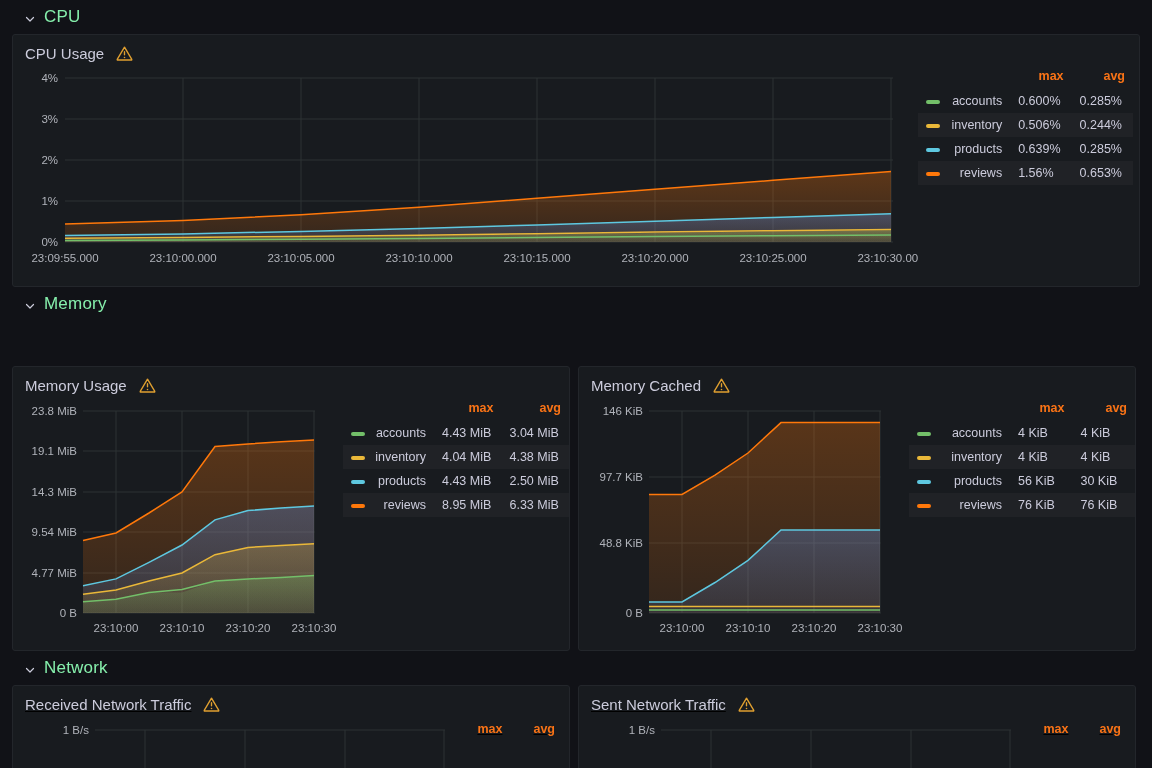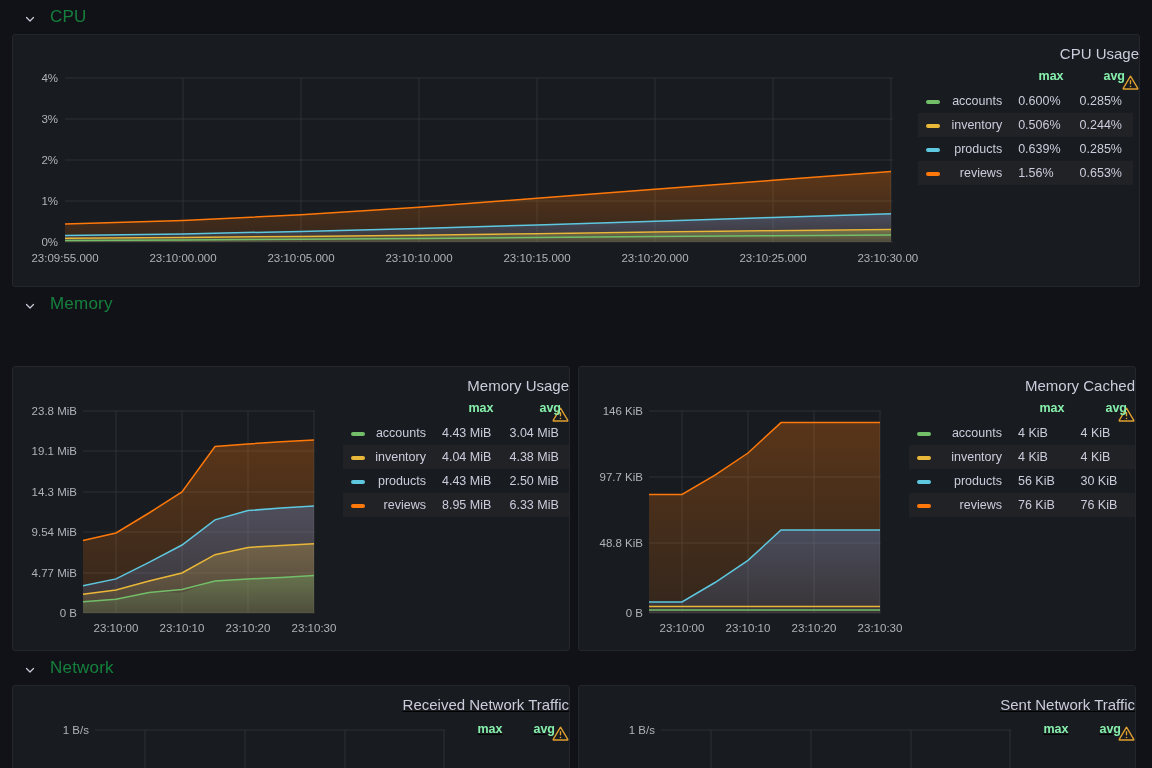--- a/index.html
+++ b/index.html
@@ -15,51 +15,51 @@
   .section-row {
     display: flex; align-items: center;
     height: 34px; padding-left: 12px; gap: 8px;
   }
   .chevron {
     width: 12px; height: 12px; display: block;
     position: relative; top: 2px;
   }
   .chevron svg { display: block; }
   .section-title {
-    color: #15803d; font-size: 17px; letter-spacing: .2px; margin-left: 6px;
+    color: #86efac; font-size: 17px; letter-spacing: .2px;
   }
 
   
   .panel {
     background: #181b1f;
     border: 1px solid #23262b;
     border-radius: 3px;
     position: relative;
   }
   .panel-header {
-    display: flex; align-items: flex-end; gap: 12px;
-    padding: 10px 0 2px 12px; height: 32px; flex-direction: column;
+    display: flex; align-items: flex-start; gap: 12px;
+    padding: 10px 0 2px 12px; height: 32px;
   }
   .panel-title { color: #ccccdc; font-size: 15px; }
   .warn-icon { display: block; width: 17px; height: 17px; }
 
   .panel-body { display: flex; width: 100%; }
 
   
   .plot-wrap { position: relative; flex: 0 0 auto; }
   .plot-svg { display: block; }
 
   
   .axtext { fill: #b0b3ba; font-family: "Liberation Sans", sans-serif; }
 
   
   .legend { flex: 0 0 auto; padding-top: 0; }
   .legend-table { border-collapse: collapse; width: 100%; }
   .legend-table th {
-    color: #86efac; font-size: 12.5px; font-weight: bold;
+    color: #f97316; font-size: 12.5px; font-weight: bold;
     text-align: right; padding: 2px 8px 6px 8px;
   }
   .legend-table td { font-size: 12.5px; padding: 5px 8px; color: #ccccdc; }
   .legend-table td.lbl { color: #ccccdc; text-align: right; white-space: nowrap; }
   .legend-table td.val { color: #ccccdc; white-space: nowrap; }
   .legend-table tr.alt td { background: #202226; }
   .lmark {
     display: inline-block; width: 14px; height: 4px;
     border-radius: 2px; vertical-align: middle;
   }

